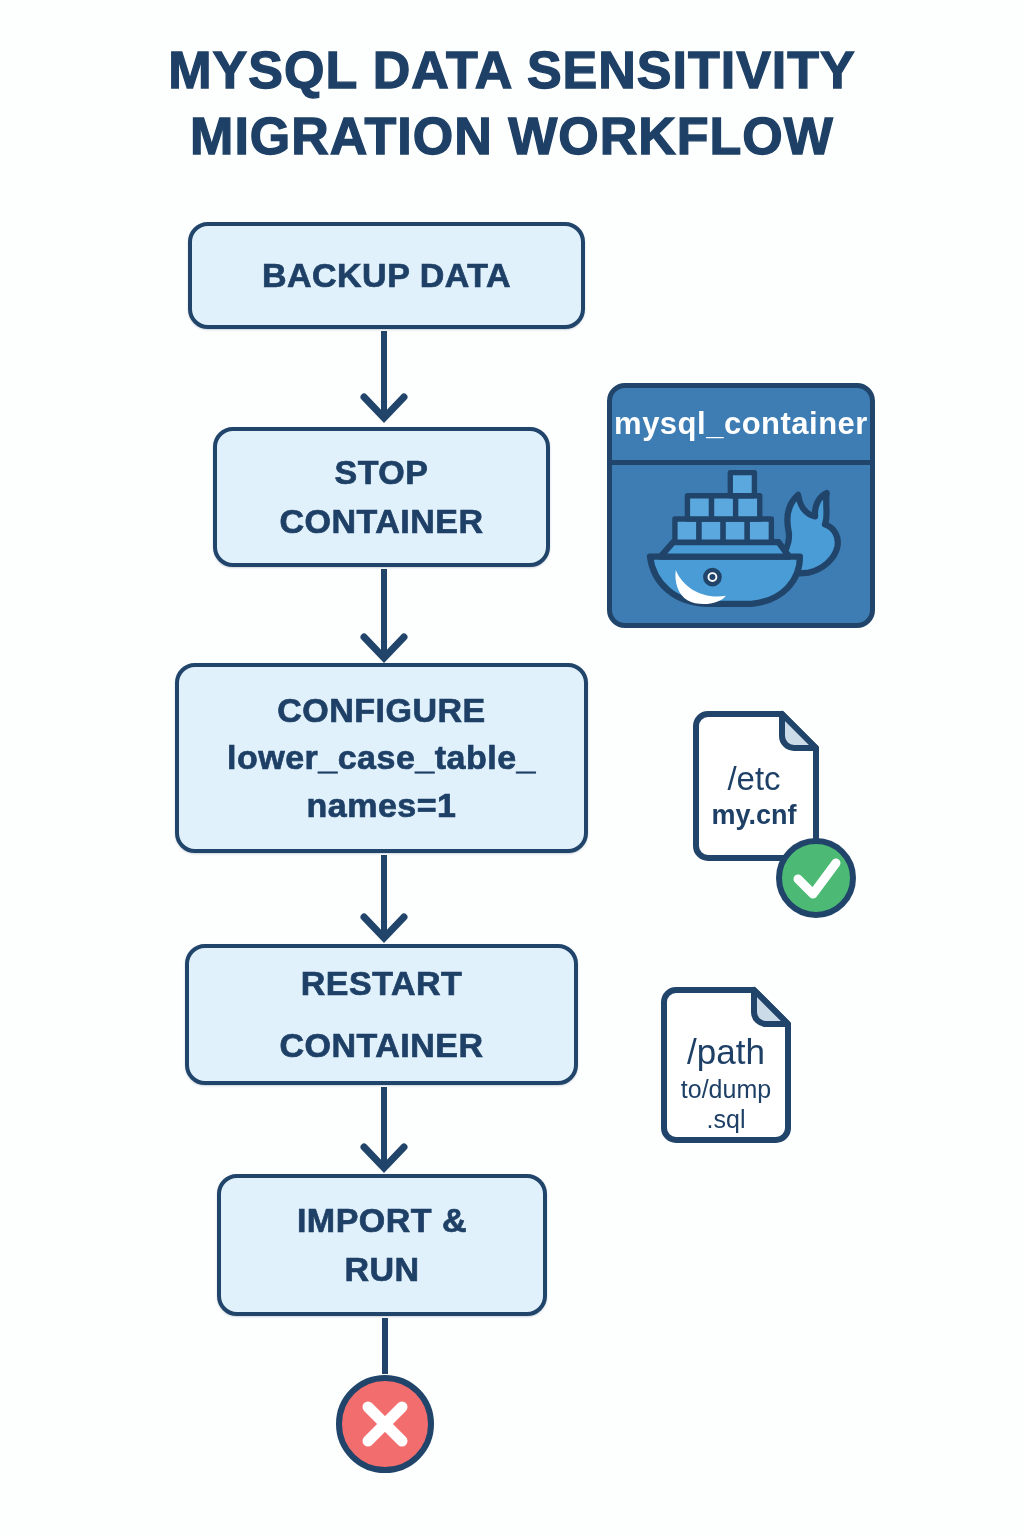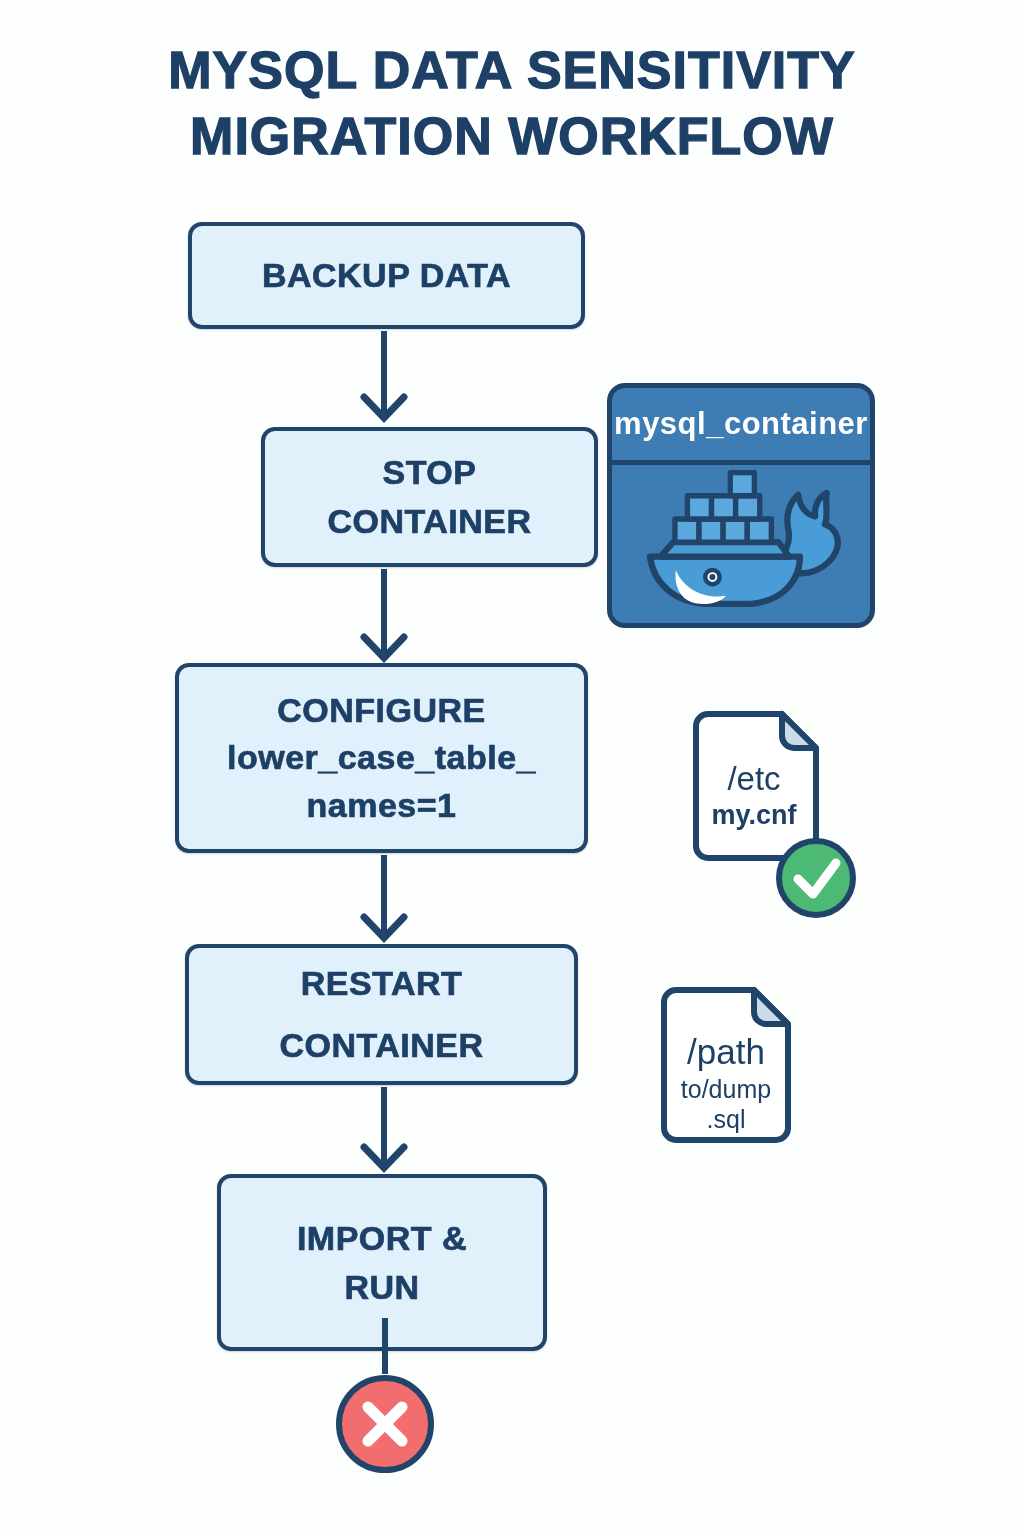--- a/index.html
+++ b/index.html
@@ -17,32 +17,32 @@
     position:absolute;top:38px;left:0;width:100%;margin:0;
     text-align:center;color:var(--navy);
     font-size:52px;font-weight:700;line-height:1.26;letter-spacing:1px;
     -webkit-text-stroke:1.3px var(--navy);
   }
   .title-line{display:block;}
 
   .flow-node{
     position:absolute;box-sizing:border-box;
     background:var(--box-fill);
-    border:4px solid var(--box-border);border-radius:14px;
+    border:4px solid var(--box-border);border-radius:20px;
     display:flex;flex-direction:column;justify-content:center;align-items:center;
     color:var(--navy);font-size:34px;font-weight:700;line-height:1.44;
     letter-spacing:0.5px;text-align:center;
     -webkit-text-stroke:0.7px var(--navy);
     box-shadow:0 1px 2px rgba(30,64,102,0.22);
   }
   #node-backup-data      {left:188px;top:222px;width:397px;height:107px;}
-  #node-stop-container   {left:213px;top:427px;width:337px;height:140px;margin-left:48px;}
+  #node-stop-container   {left:213px;top:427px;width:337px;height:140px;}
   #node-configure        {left:175px;top:663px;width:413px;height:190px;line-height:1.4;}
   #node-restart-container{left:185px;top:944px;width:393px;height:141px;gap:13px;}
-  #node-import-run       {left:217px;top:1174px;width:330px;height:177px;}
+  #node-import-run       {left:217px;top:1174px;width:330px;height:142px;}
 
   .arrow{position:absolute;left:360px;overflow:visible;}
   #arrow-1{top:331px;} #arrow-2{top:569px;} #arrow-3{top:855px;} #arrow-4{top:1087px;}
   .arrow .shaft{stroke:var(--box-border);stroke-width:6;}
   .arrow .head{stroke:var(--box-border);stroke-width:7;fill:none;stroke-linecap:round;stroke-linejoin:miter;}
 
   #end-connector{position:absolute;left:382px;top:1318px;width:6px;height:56px;background:var(--box-border);}
   #end-marker{position:absolute;left:331px;top:1370px;}
 
   .card{

